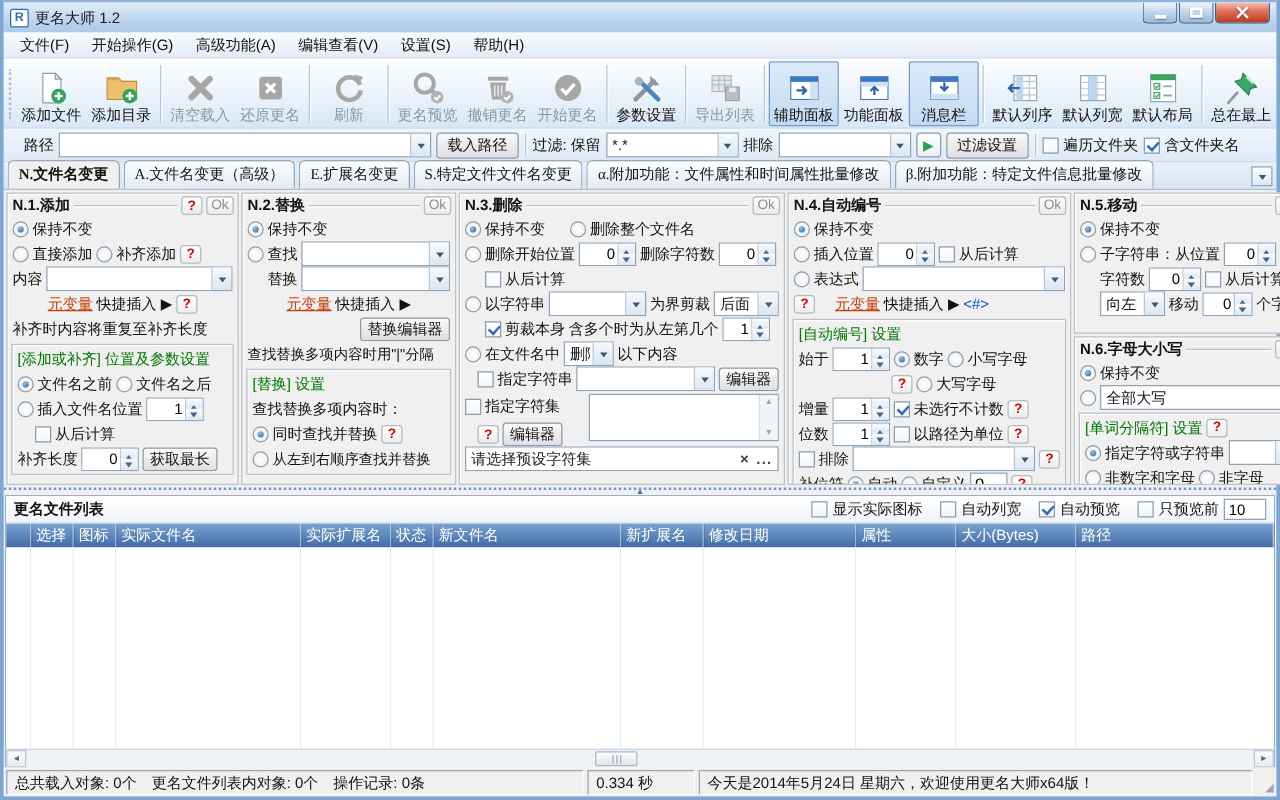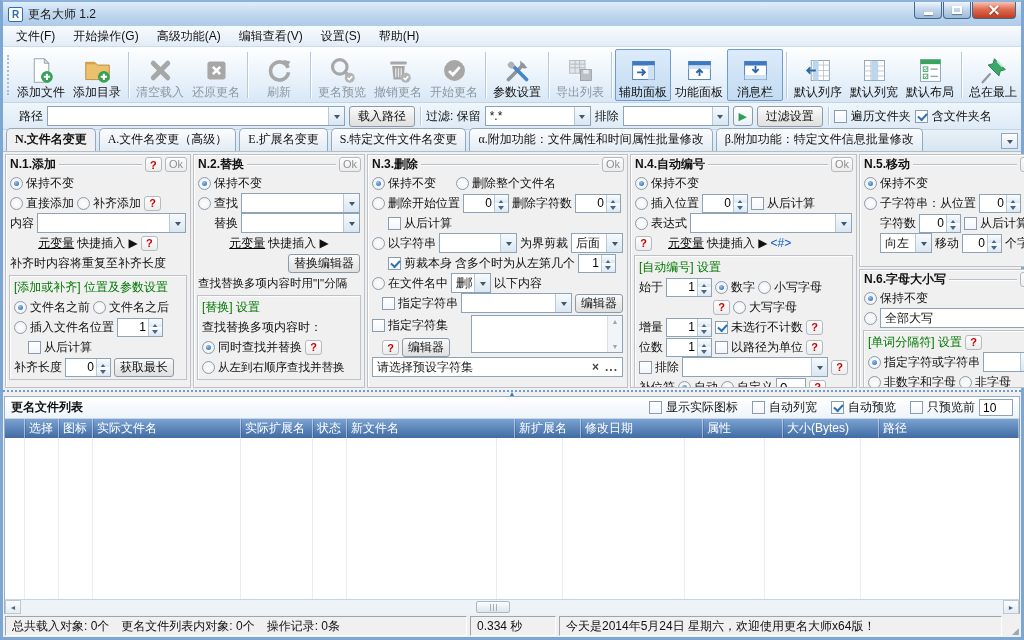--- a/index.html
+++ b/index.html
@@ -61,21 +61,21 @@
 .qbtn{width:17px;height:15px;font-size:11px;font-weight:bold;color:#c00;border:1px solid #b3bac1;border-radius:3px;background:linear-gradient(#fff,#ececec);display:inline-flex;align-items:center;justify-content:center;flex:0 0 auto;}
 .prow{display:flex;align-items:center;gap:3px;padding:0 4px;min-height:20px;white-space:nowrap;overflow:hidden;}
 .prow.center{justify-content:center;}
 .prow.right{justify-content:flex-end;}
 .spin{height:19px;width:46px;border:1px solid #8fa3b7;background:#fff;display:inline-flex;flex:0 0 auto;}
 .spin input{flex:1;min-width:0;border:none;outline:none;text-align:right;font-size:12px;padding-right:2px;background:#fff;}
 .sarr{width:14px;display:flex;flex-direction:column;border-left:1px solid #b9c8d6;}
 .sarr i{flex:1;background:linear-gradient(#fafcfe,#dde8f2);position:relative;}
 .sarr i.up::after{content:"";position:absolute;left:3px;top:2px;border:3px solid transparent;border-bottom:4px solid #44668a;}
 .sarr i.dn::after{content:"";position:absolute;left:3px;top:3px;border:3px solid transparent;border-top:4px solid #44668a;}
-.link{color:#000000;text-decoration:underline;}
+.link{color:#c2410c;text-decoration:underline;}
 .green{color:#007700;}
 .blue{color:#0a57c8;}
 .gbox{border:1px solid #bcc2c8;box-shadow:inset 1px 1px 0 #fdfdfd;margin:2px 3px 2px 3px;padding:1px 0 2px;}
 .txtbox{height:19px;border:1px solid #8fa3b7;background:#fff;display:inline-flex;align-items:center;padding:0 3px;}
 .charset{flex:1;height:38px;border:1px solid #8fa3b7;background:#fff;display:flex;}
 .mini-scroll{width:15px;margin-left:auto;border-left:1px solid #d5dde5;display:flex;flex-direction:column;justify-content:space-between;align-items:center;color:#9aa6b2;font-size:7px;background:#f2f5f8;padding:2px 0;}
 .preset{flex:1;height:20px;border:1px solid #8fa3b7;background:#fff;display:flex;align-items:center;padding:0 4px;gap:6px;}
 .preset .ph{flex:1;color:#222;}
 
 .hsplit{height:6px;background:#f0f0f0;border-top:2px dotted #6d9bd2;display:flex;align-items:center;justify-content:center;color:#3a78c0;font-size:7px;line-height:4px;flex:0 0 auto;}
@@ -815,21 +815,21 @@
           <input class="limitbox" value="10" style="">
         </span>
     </div>
     <div class="thead">
       <span class="hcell" style="width:20px"></span>
       <span class="hcell" style="width:34px">选择</span>
       <span class="hcell" style="width:34px">图标</span>
       <span class="hcell" style="width:148px">实际文件名</span>
       <span class="hcell" style="width:72px">实际扩展名</span>
       <span class="hcell" style="width:34px">状态</span>
-      <span class="hcell" style="width:168px">新文件名</span>
+      <span class="hcell" style="width:150px">新文件名</span>
       <span class="hcell" style="width:66px">新扩展名</span>
       <span class="hcell" style="width:122px">修改日期</span>
       <span class="hcell" style="width:80px">属性</span>
       <span class="hcell" style="width:96px">大小(Bytes)</span>
       <span class="hcell" style="flex:1">路径</span>
     </div>
     <div class="tbody">
       <span class="bcell" style="width:20px"></span>
         <span class="bcell" style="width:34px"></span>
         <span class="bcell" style="width:34px"></span>

